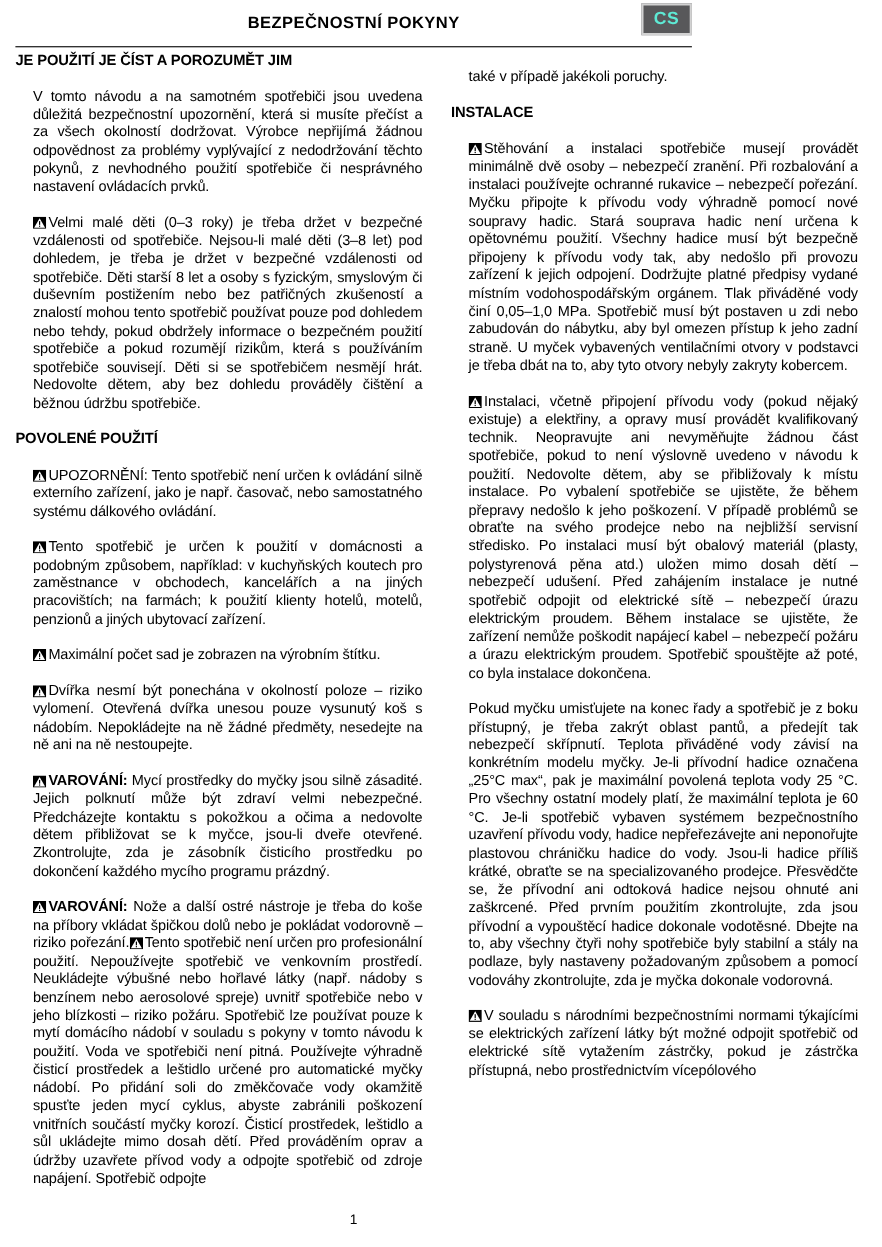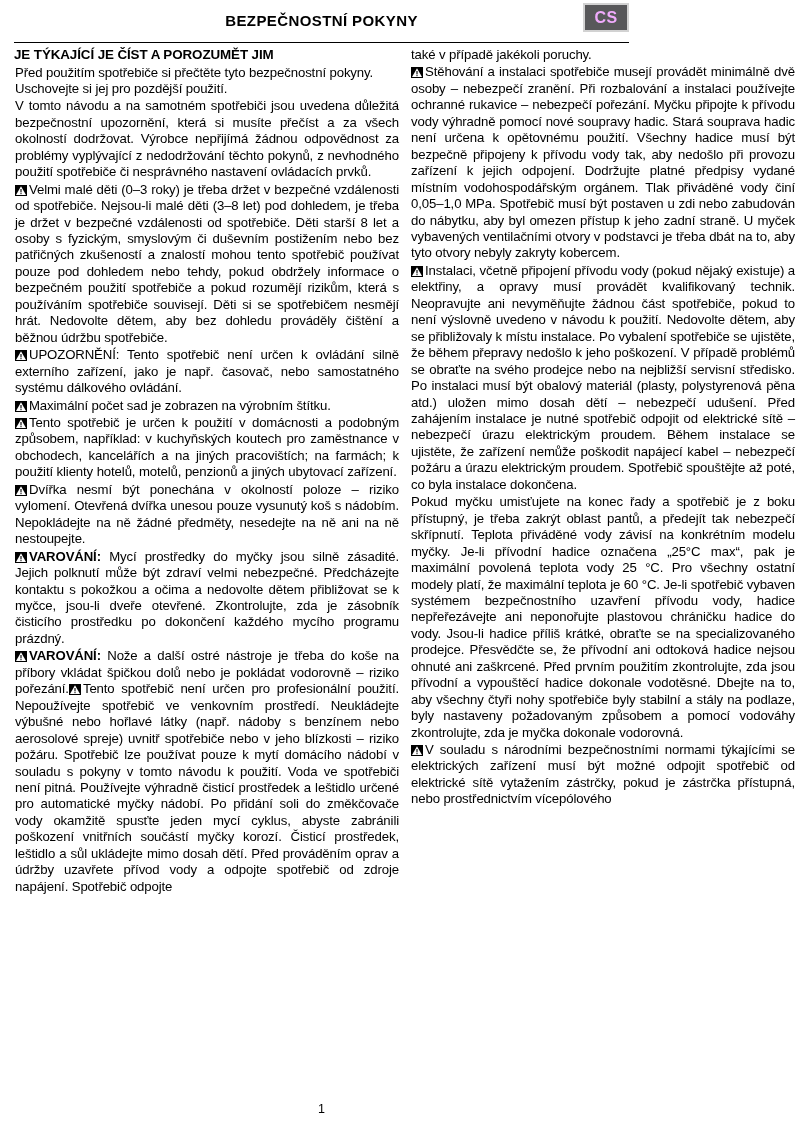--- a/index.html
+++ b/index.html
@@ -42,21 +42,21 @@
   }
   .lang-badge {
     position: absolute;
     right: 0;
     top: 3px;
     width: 46px;
     height: 29px;
     background: #58585a;
     border: 2px solid #d2d2d2;
     box-sizing: border-box;
-    color: #f0abfc;
+    color: #5eead4;
     font-size: 16px;
     font-weight: bold;
     letter-spacing: 0.5px;
     display: flex;
     align-items: center;
     justify-content: center;
   }
   .rule {
     margin: 0 14px;
     border: 0;
@@ -80,21 +80,21 @@
     font-size: 13.4px;
     font-weight: bold;
     margin: 1px 0 0 0;
     line-height: 16.5px;
     letter-spacing: -0.1px;
   }
 
   p.para {
     font-size: 13.2px;
     line-height: 16.45px;
-    margin: 1px;
+    margin: 16px;
     text-align: justify;
     text-justify: inter-word;
     letter-spacing: -0.12px;
     hyphens: none;
   }
   p.nojust {
     text-align: left;
   }
 
   
@@ -129,70 +129,70 @@
   <div class="header">
     <div class="doc-title">BEZPEČNOSTNÍ POKYNY</div>
     <div class="lang-badge">CS</div>
   </div>
   <hr class="rule">
 
   <div class="columns">
 
     <div class="col">
 
-      <h2 class="sec">JE TÝKAJÍCÍ JE ČÍST A POROZUMĚT JIM</h2>
-
-      <p class="para nojust">Před použitím spotřebiče si přečtěte tyto bezpečnostní pokyny. Uschovejte si jej pro pozdější použití.</p>
+      <h2 class="sec">JE POUŽITÍ JE ČÍST A POROZUMĚT JIM</h2>
+
 
       <p class="para">V tomto návodu a na samotném spotřebiči jsou uvedena důležitá bezpečnostní upozornění, která si musíte přečíst a za všech okolností dodržovat. Výrobce nepřijímá žádnou odpovědnost za problémy vyplývající z nedodržování těchto pokynů, z nevhodného použití spotřebiče či nesprávného nastavení ovládacích prvků.</p>
 
       <p class="para">
         <span class="warn">
           <svg viewBox="0 0 12 11" width="12" height="11" aria-hidden="true">
             <rect x="0" y="0" width="12" height="11" fill="#000"></rect>
             <polygon points="6,1.3 11,10 1,10" fill="#fff"></polygon>
             <rect x="5.45" y="4" width="1.1" height="3.4" fill="#000"></rect>
             <rect x="5.45" y="8.1" width="1.1" height="1.1" fill="#000"></rect>
           </svg>
         </span><span>Velmi malé děti (0–3 roky) je třeba držet v bezpečné vzdálenosti od spotřebiče. Nejsou-li malé děti (3–8 let) pod dohledem, je třeba je držet v bezpečné vzdálenosti od spotřebiče. Děti starší 8 let a osoby s fyzickým, smyslovým či duševním postižením nebo bez patřičných zkušeností a znalostí mohou tento spotřebič používat pouze pod dohledem nebo tehdy, pokud obdržely informace o bezpečném použití spotřebiče a pokud rozumějí rizikům, která s používáním spotřebiče souvisejí. Děti si se spotřebičem nesmějí hrát. Nedovolte dětem, aby bez dohledu prováděly čištění a běžnou údržbu spotřebiče.</span>
       </p>
 
+      <h2 class="sec">POVOLENÉ POUŽITÍ</h2>
 
       <p class="para">
         <span class="warn">
           <svg viewBox="0 0 12 11" width="12" height="11" aria-hidden="true">
             <rect x="0" y="0" width="12" height="11" fill="#000"></rect>
             <polygon points="6,1.3 11,10 1,10" fill="#fff"></polygon>
             <rect x="5.45" y="4" width="1.1" height="3.4" fill="#000"></rect>
             <rect x="5.45" y="8.1" width="1.1" height="1.1" fill="#000"></rect>
           </svg>
         </span><span>UPOZORNĚNÍ:</span>
         <span>Tento spotřebič není určen k ovládání silně externího zařízení, jako je např. časovač, nebo samostatného systému dálkového ovládání.</span>
       </p>
 
+      <p class="para">
+        <span class="warn">
+          <svg viewBox="0 0 12 11" width="12" height="11" aria-hidden="true">
+            <rect x="0" y="0" width="12" height="11" fill="#000"></rect>
+            <polygon points="6,1.3 11,10 1,10" fill="#fff"></polygon>
+            <rect x="5.45" y="4" width="1.1" height="3.4" fill="#000"></rect>
+            <rect x="5.45" y="8.1" width="1.1" height="1.1" fill="#000"></rect>
+          </svg>
+        </span><span>Tento spotřebič je určen k použití v domácnosti a podobným způsobem, například: v kuchyňských koutech pro zaměstnance v obchodech, kancelářích a na jiných pracovištích; na farmách; k použití klienty hotelů, motelů, penzionů a jiných ubytovací zařízení.</span>
+      </p>
+
       <p class="para nojust">
         <span class="warn">
           <svg viewBox="0 0 12 11" width="12" height="11" aria-hidden="true">
             <rect x="0" y="0" width="12" height="11" fill="#000"></rect>
             <polygon points="6,1.3 11,10 1,10" fill="#fff"></polygon>
             <rect x="5.45" y="4" width="1.1" height="3.4" fill="#000"></rect>
             <rect x="5.45" y="8.1" width="1.1" height="1.1" fill="#000"></rect>
           </svg>
         </span><span>Maximální počet sad je zobrazen na výrobním štítku.</span>
-      </p>
-
-      <p class="para">
-        <span class="warn">
-          <svg viewBox="0 0 12 11" width="12" height="11" aria-hidden="true">
-            <rect x="0" y="0" width="12" height="11" fill="#000"></rect>
-            <polygon points="6,1.3 11,10 1,10" fill="#fff"></polygon>
-            <rect x="5.45" y="4" width="1.1" height="3.4" fill="#000"></rect>
-            <rect x="5.45" y="8.1" width="1.1" height="1.1" fill="#000"></rect>
-          </svg>
-        </span><span>Tento spotřebič je určen k použití v domácnosti a podobným způsobem, například: v kuchyňských koutech pro zaměstnance v obchodech, kancelářích a na jiných pracovištích; na farmách; k použití klienty hotelů, motelů, penzionů a jiných ubytovací zařízení.</span>
       </p>
 
       <p class="para">
         <span class="warn">
           <svg viewBox="0 0 12 11" width="12" height="11" aria-hidden="true">
             <rect x="0" y="0" width="12" height="11" fill="#000"></rect>
             <polygon points="6,1.3 11,10 1,10" fill="#fff"></polygon>
             <rect x="5.45" y="4" width="1.1" height="3.4" fill="#000"></rect>
             <rect x="5.45" y="8.1" width="1.1" height="1.1" fill="#000"></rect>
           </svg>
@@ -229,20 +229,21 @@
           </svg>
         </span><span>Tento spotřebič není určen pro profesionální použití. Nepoužívejte spotřebič ve venkovním prostředí. Neukládejte výbušné nebo hořlavé látky (např. nádoby s benzínem nebo aerosolové spreje) uvnitř spotřebiče nebo v jeho blízkosti – riziko požáru. Spotřebič lze používat pouze k mytí domácího nádobí v souladu s pokyny v tomto návodu k použití. Voda ve spotřebiči není pitná. Používejte výhradně čisticí prostředek a leštidlo určené pro automatické myčky nádobí. Po přidání soli do změkčovače vody okamžitě spusťte jeden mycí cyklus, abyste zabránili poškození vnitřních součástí myčky korozí. Čisticí prostředek, leštidlo a sůl ukládejte mimo dosah dětí. Před prováděním oprav a údržby uzavřete přívod vody a odpojte spotřebič od zdroje napájení. Spotřebič odpojte</span>
       </p>
 
     </div>
 
     <div class="col">
 
       <p class="para nojust">také v případě jakékoli poruchy.</p>
 
+      <h2 class="sec">INSTALACE</h2>
 
       <p class="para">
         <span class="warn">
           <svg viewBox="0 0 12 11" width="12" height="11" aria-hidden="true">
             <rect x="0" y="0" width="12" height="11" fill="#000"></rect>
             <polygon points="6,1.3 11,10 1,10" fill="#fff"></polygon>
             <rect x="5.45" y="4" width="1.1" height="3.4" fill="#000"></rect>
             <rect x="5.45" y="8.1" width="1.1" height="1.1" fill="#000"></rect>
           </svg>
         </span><span>Stěhování a instalaci spotřebiče musejí provádět minimálně dvě osoby – nebezpečí zranění. Při rozbalování a instalaci používejte ochranné rukavice – nebezpečí pořezání. Myčku připojte k přívodu vody výhradně pomocí nové soupravy hadic. Stará souprava hadic není určena k opětovnému použití. Všechny hadice musí být bezpečně připojeny k přívodu vody tak, aby nedošlo při provozu zařízení k jejich odpojení. Dodržujte platné předpisy vydané místním vodohospodářským orgánem. Tlak přiváděné vody činí 0,05–1,0 MPa. Spotřebič musí být postaven u zdi nebo zabudován do nábytku, aby byl omezen přístup k jeho zadní straně. U myček vybavených ventilačními otvory v podstavci je třeba dbát na to, aby tyto otvory nebyly zakryty kobercem.</span>
@@ -264,21 +265,21 @@
 
 
       <p class="para">
         <span class="warn">
           <svg viewBox="0 0 12 11" width="12" height="11" aria-hidden="true">
             <rect x="0" y="0" width="12" height="11" fill="#000"></rect>
             <polygon points="6,1.3 11,10 1,10" fill="#fff"></polygon>
             <rect x="5.45" y="4" width="1.1" height="3.4" fill="#000"></rect>
             <rect x="5.45" y="8.1" width="1.1" height="1.1" fill="#000"></rect>
           </svg>
-        </span><span>V souladu s národními bezpečnostními  normami týkajícími se elektrických zařízení musí být možné odpojit spotřebič od elektrické sítě vytažením zástrčky, pokud je zástrčka přístupná, nebo prostřednictvím vícepólového</span>
+        </span><span>V souladu s národními bezpečnostními  normami týkajícími se elektrických zařízení látky být možné odpojit spotřebič od elektrické sítě vytažením zástrčky, pokud je zástrčka přístupná, nebo prostřednictvím vícepólového</span>
       </p>
 
     </div>
   </div>
 
   <div class="footer">1</div>
 
 </div>
 
 </body></html>

